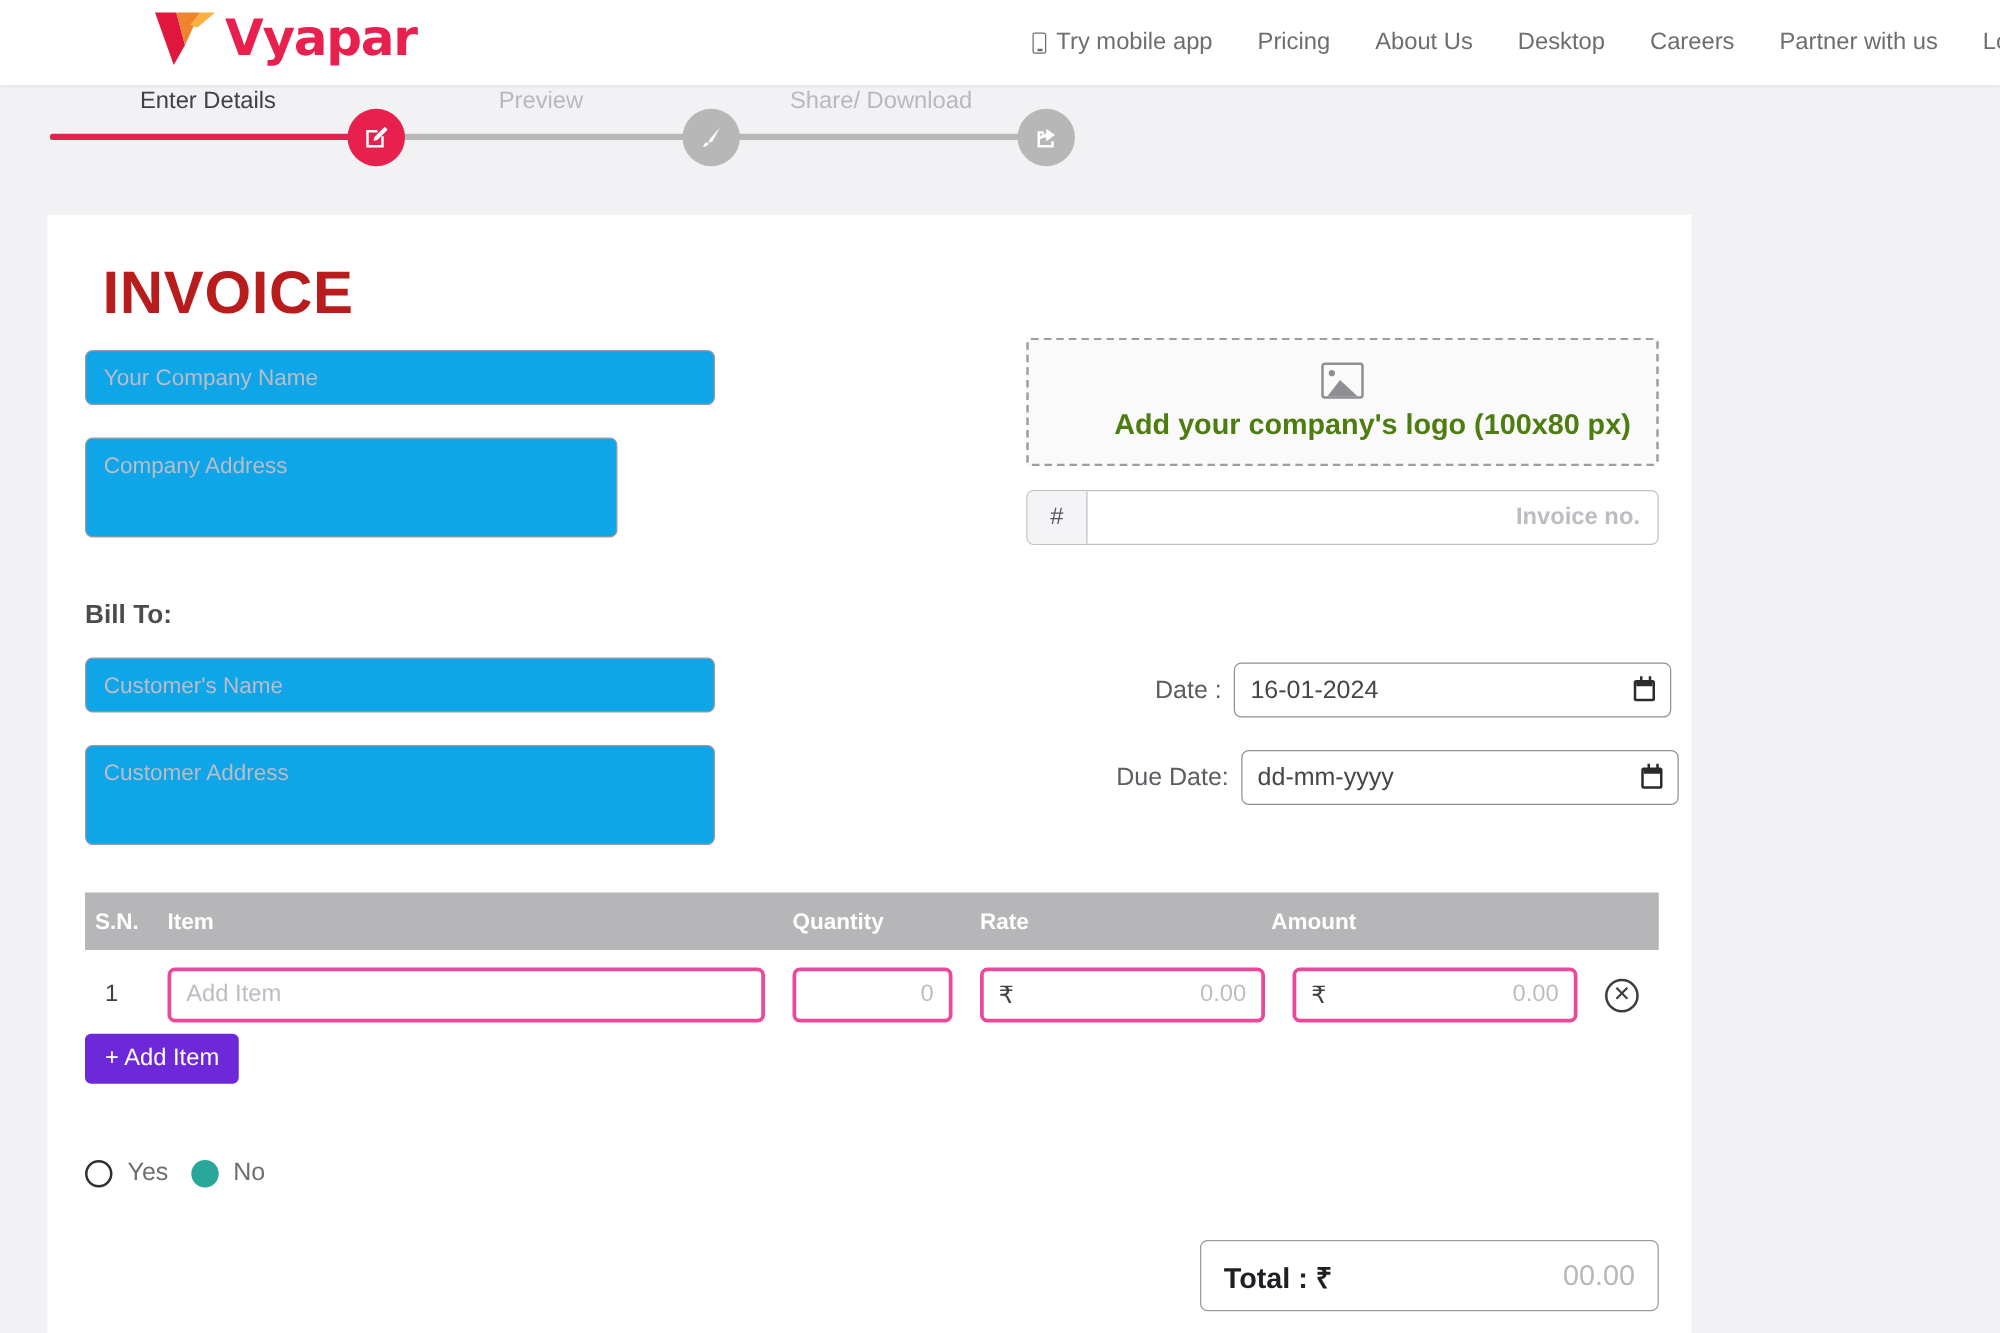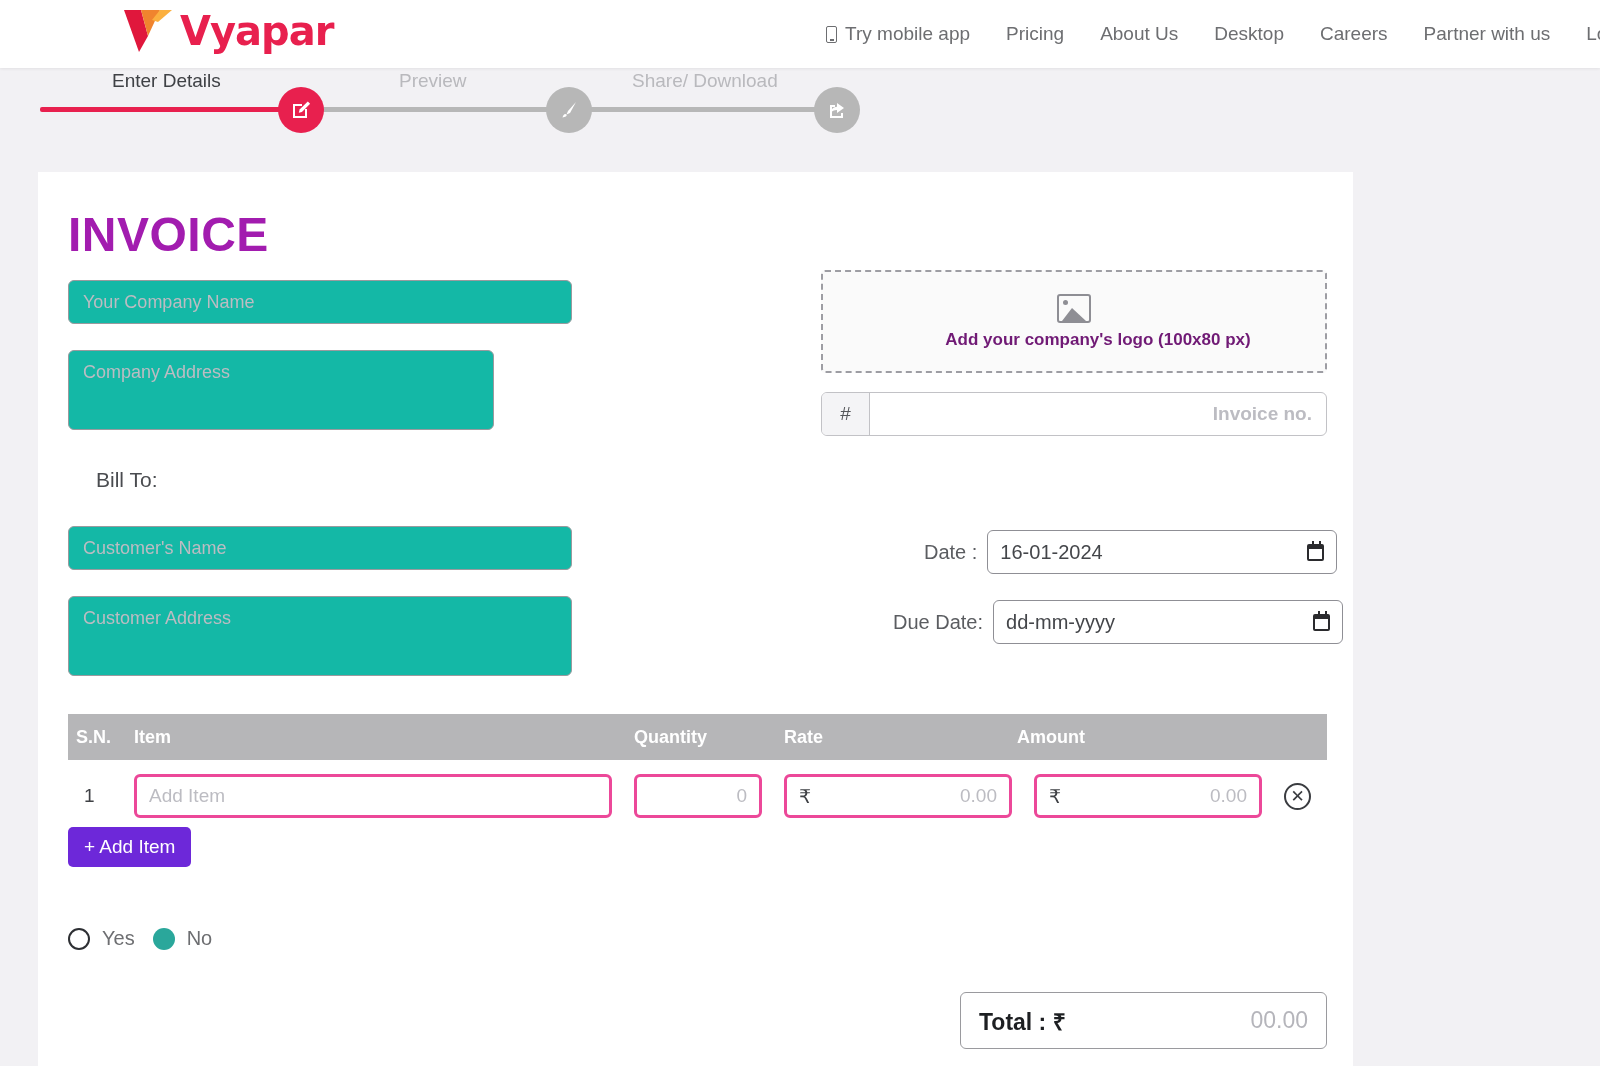--- a/index.html
+++ b/index.html
@@ -56,52 +56,52 @@
   .step-circle.active { background: #e8204e; }
   .step-circle.inactive { background: #b7b7b7; }
 
   
   .card {
     position: absolute; left: 38px; top: 172px;
     width: 1315px; height: 920px;
     background: #ffffff;
   }
   .inv-title {
-    position: absolute; left: 30px; top: 35px;
-    font-size: 48px; font-weight: bold; color: #a21caf;
+    position: absolute; left: 44px; top: 35px;
+    font-size: 48px; font-weight: bold; color: #b91c1c;
     letter-spacing: 0.5px;
   }
 
   .fld {
     border: 1px solid #9a9a9e; border-radius: 6px;
-    background: #14b8a6; font-size: 18px; color: #3f4145;
+    background: #0ea5e9; font-size: 18px; color: #3f4145;
     font-family: "Liberation Sans", sans-serif;
     padding: 0 14px; outline: none;
   }
   .fld::placeholder { color: #bcbcc2; }
   textarea.fld { padding-top: 10px; resize: none; line-height: 1.3; }
 
   #company-name { position: absolute; left: 30px; top: 108px; width: 504px; height: 44px; }
   #company-address { position: absolute; left: 30px; top: 178px; width: 426px; height: 80px; }
 
   .bill-to {
-    position: absolute; left: 30px; top: 296px;
-    font-size: 21px; font-weight: normal; color: #4a4c50; margin-left: 28px;
+    position: absolute; left: 30px; top: 308px;
+    font-size: 21px; font-weight: bold; color: #4a4c50;
   }
   #customer-name { position: absolute; left: 30px; top: 354px; width: 504px; height: 44px; }
   #customer-address { position: absolute; left: 30px; top: 424px; width: 504px; height: 80px; }
 
   
   .logo-upload {
     position: absolute; left: 783px; top: 98px; width: 506px; height: 103px;
     border: 2px dashed #9d9da3; border-radius: 4px; background: #fafafa;
     display: flex; flex-direction: column; align-items: center; justify-content: center;
     cursor: pointer;
   }
-  .logo-upload-text { font-size: 17px; font-weight: bold; color: #701a75; margin-top: 7px; margin-left: 48px; }
+  .logo-upload-text { font-size: 23px; font-weight: bold; color: #4d7c0f; margin-top: 7px; margin-left: 48px; }
   .img-ico { width: 34px; height: 29px; border: 2.5px solid #8e8e94; border-radius: 3px; position: relative; }
   .img-ico::before { content:""; position:absolute; left:4px; top:4px; width:5px; height:5px;
     border-radius:50%; background:#8e8e94; }
   .img-ico::after { content:""; position:absolute; left:3px; bottom:0;
     width:0; height:0; border-left:10px solid transparent; border-right:14px solid transparent;
     border-bottom:13px solid #8e8e94; }
 
   
   .invno-group {
     position: absolute; left: 783px; top: 220px; width: 506px; height: 44px;

